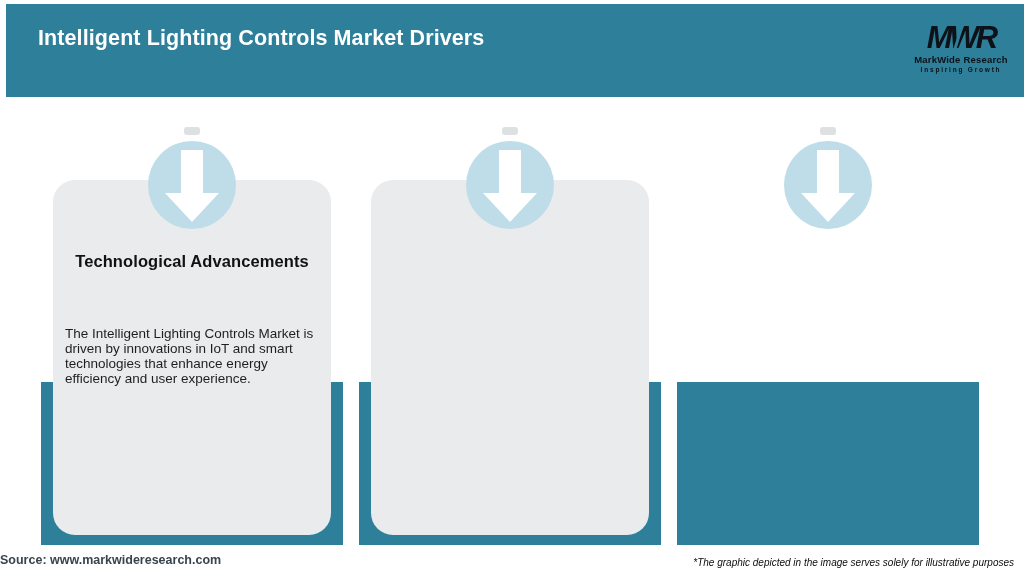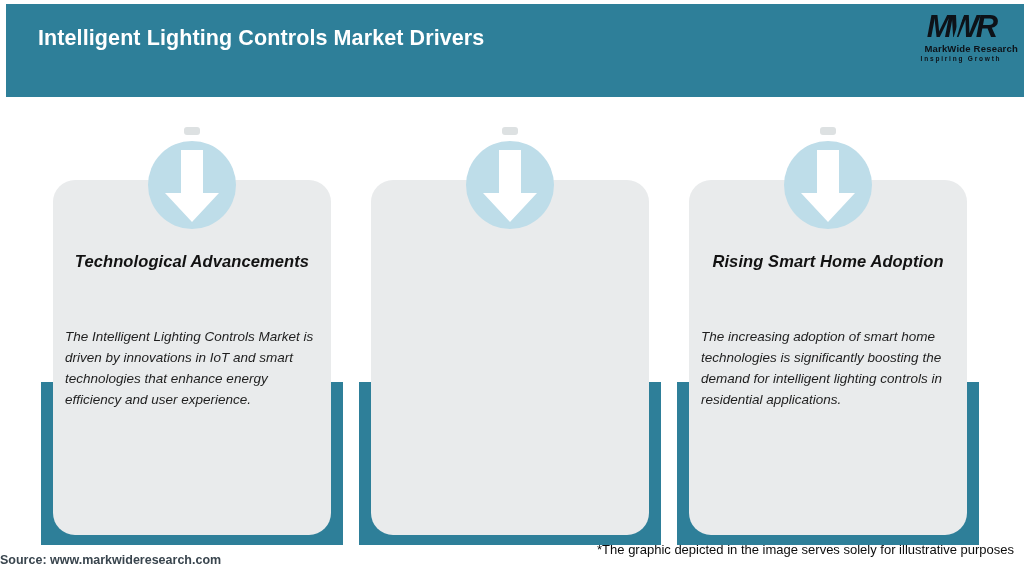--- a/index.html
+++ b/index.html
@@ -22,57 +22,57 @@
   
   .header{
     position:absolute;left:6px;top:4px;width:1018px;height:93px;
     background:var(--teal,#2e7f99);
   }
   .header-title{
     position:absolute;left:32px;top:22px;
     font-size:21.5px;font-weight:bold;color:#ffffff;letter-spacing:.1px;
   }
   .logo{
-    position:absolute;right:6px;top:7px;width:114px;
+    position:absolute;right:6px;top:18px;width:114px;
     text-align:center;color:var(--logo-ink,#0d1218);
   }
   .logo-mwr{
     display:inline-block;position:relative;
     font-size:31px;line-height:1.05;font-weight:bold;font-style:italic;
     letter-spacing:-3px;
   }
   .logo-slash{
     position:absolute;left:30px;top:2px;width:3px;height:27px;
     background:var(--teal,#2e7f99);
     transform:rotate(17deg);
   }
-  .logo-name{font-size:9.5px;font-weight:bold;letter-spacing:.2px;margin-top:-1px;text-align:right;}
+  .logo-name{font-size:9.5px;font-weight:bold;letter-spacing:.2px;margin-top:-1px;}
   .logo-tagline{font-size:6.5px;font-weight:bold;letter-spacing:1.8px;margin-top:1px;}
 
   
   .frame{
     position:absolute;top:382px;width:302px;height:163px;
     background:var(--teal,#2e7f99);
   }
   .frame.c0{left:41px}.frame.c1{left:359px}.frame.c2{left:677px}
 
   
   .card{
     position:absolute;top:180px;width:278px;height:355px;
-    background:var(--card-bg,#e9ebec);border-radius:22px;font-style:italic;
+    background:var(--card-bg,#e9ebec);border-radius:22px;
   }
   .card.c0{left:53px}.card.c1{left:371px}.card.c2{left:689px}
 
   .card-title{
     position:absolute;top:72px;left:6px;right:6px;text-align:center;
     font-size:16.5px;font-weight:bold;color:#121212;letter-spacing:.1px;
   }
   .card-desc{
     position:absolute;top:146px;left:12px;width:253px;
-    font-size:13.5px;line-height:21px;color:#1e1e1e;
+    font-size:13.5px;line-height:15px;color:#1e1e1e;
   }
 
   
   .tab{
     position:absolute;top:127px;width:16px;height:8px;border-radius:3px;
     background:#dde1e2;
   }
   .tab.c0{left:184px}.tab.c1{left:502px}.tab.c2{left:820px}
   .circle{
     position:absolute;top:141px;width:88px;height:88px;border-radius:50%;
@@ -81,22 +81,22 @@
   }
   .circle.c0{left:148px}.circle.c1{left:466px}.circle.c2{left:784px}
   .circle svg{width:88px;height:88px;display:block;}
 
   
   .source{
     position:absolute;left:0;right:22px;top:553px;text-align:left;
     font-size:12.5px;font-weight:bold;color:var(--footer-ink,#39454e);
   }
   .disclaimer{
-    position:absolute;right:10px;top:542px;
-    font-size:13px;color:#0c0c0c;
+    position:absolute;right:10px;top:557px;
+    font-size:10px;color:#0c0c0c;font-style:italic;
   }
 </style>
 </head>
 <body>
 
 <div class="page">
 
   <div class="header">
     <div class="header-title">Intelligent Lighting Controls Market Drivers</div>
     <div class="logo">
@@ -125,24 +125,20 @@
   <div class="card c1">
   </div>
   <div class="tab c1"></div>
   <div class="circle c1">
     <svg viewBox="0 0 88 88">
       <polygon points="33,9 55,9 55,52 71,52 44,81 17,52 33,52" fill="#ffffff"></polygon>
     </svg>
   </div>
 
   <div class="frame c2"></div>
-  <div class="card c2">
-    <div class="card-title">Rising Smart Home Adoption</div>
-    <div class="card-desc">The increasing adoption of smart home technologies is significantly boosting the demand for intelligent lighting controls in residential applications.</div>
-  </div>
   <div class="tab c2"></div>
   <div class="circle c2">
     <svg viewBox="0 0 88 88">
       <polygon points="33,9 55,9 55,52 71,52 44,81 17,52 33,52" fill="#ffffff"></polygon>
     </svg>
   </div>
 
   <div class="source">Source: www.markwideresearch.com</div>
   <div class="disclaimer">*The graphic depicted in the image serves solely for illustrative purposes</div>
 

